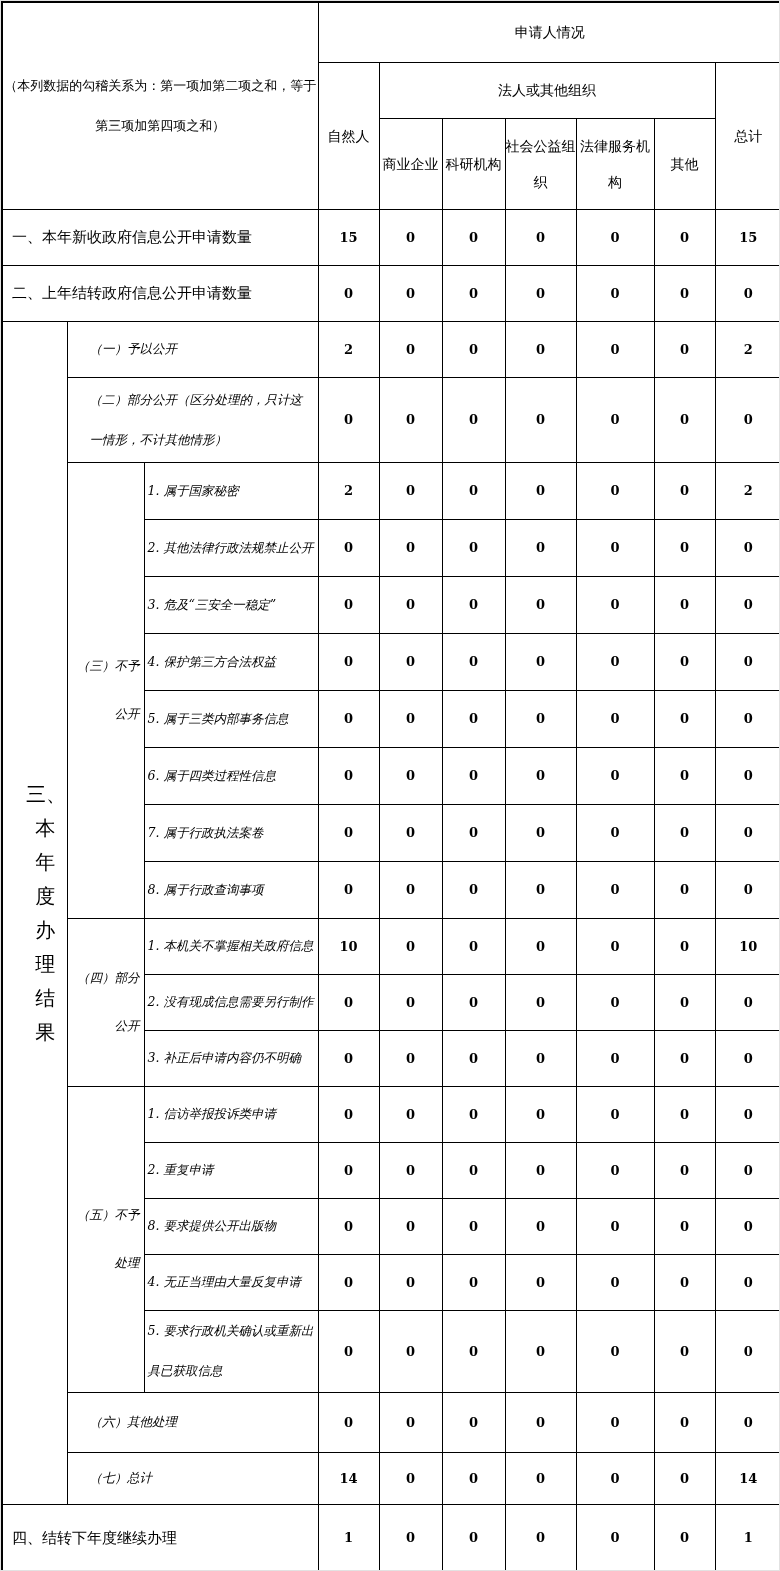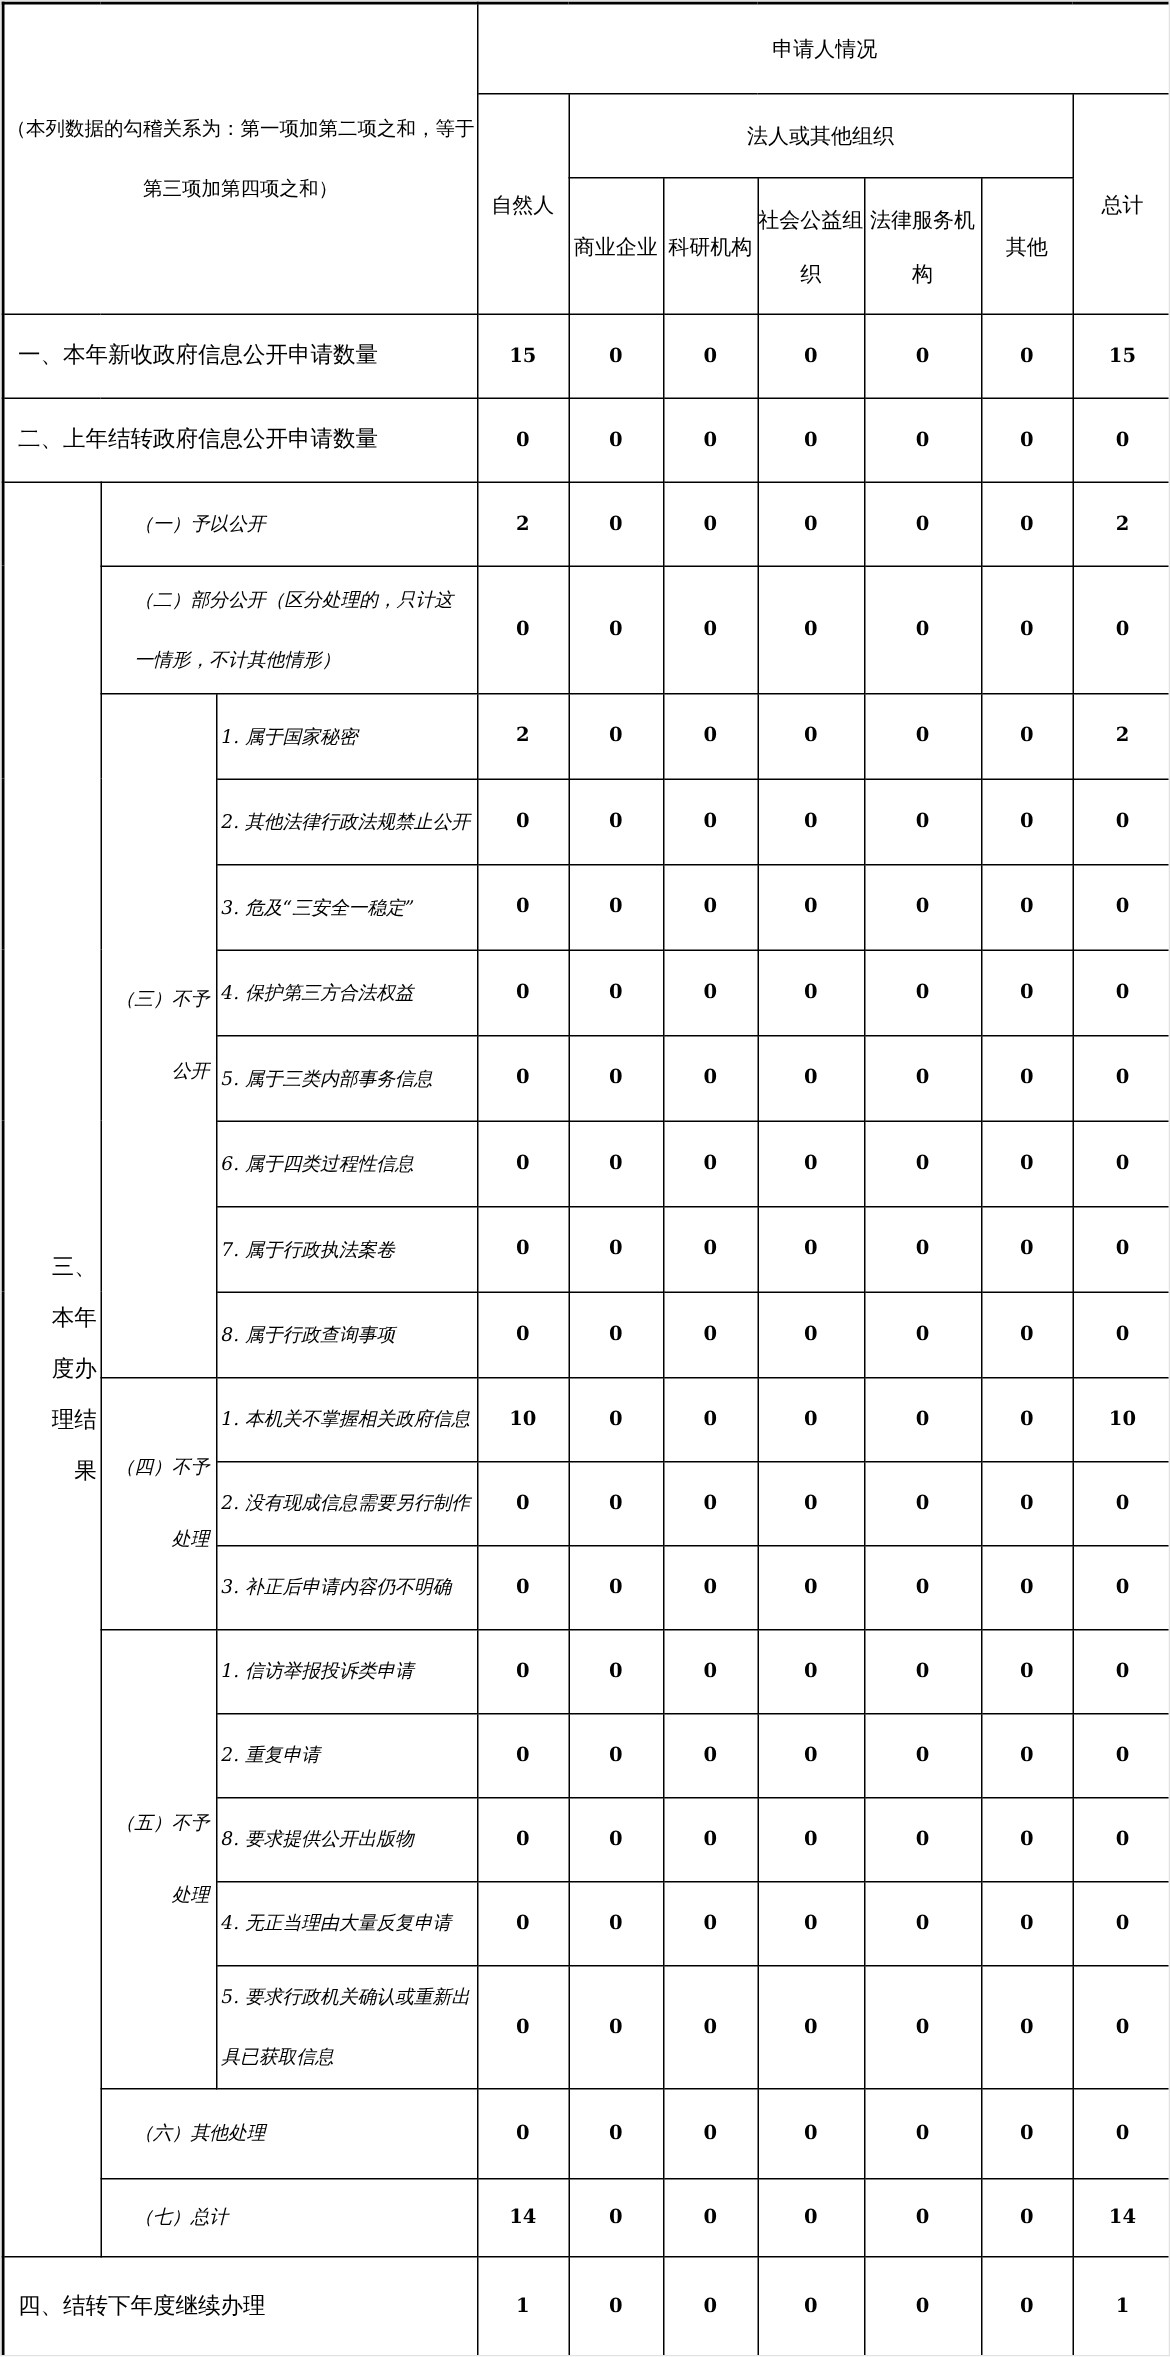--- a/index.html
+++ b/index.html
@@ -15,21 +15,21 @@
   td{
     border:1px solid #000;vertical-align:middle;padding:0;
     overflow:hidden;color:#000;background:#fff;
   }
   
   .hdr{text-align:center;font-size:14px;line-height:36px;}
   .corner{text-align:center;font-size:13px;line-height:40px;margin-top:12px;}
   
   .top-label{text-align:left;font-size:15px;padding-left:9px;line-height:22px;}
   
-  .section-label{text-align:right;font-size:15px;line-height:34px;padding-left:23px;padding-right:2px;word-break:break-all;}
+  .section-label{text-align:center;font-size:20px;line-height:34px;padding-left:23px;padding-right:2px;word-break:break-all;}
   
   .kai{font-family:"DejaVu Serif",serif;font-style:italic;font-size:12.5px;}
   .sub-label{text-align:left;padding-left:22px;padding-right:4px;line-height:40px;word-break:break-all;}
   .group-label{text-align:right;padding-left:4px;padding-right:4px;line-height:48px;word-break:break-all;}
   .item-label{text-align:left;padding-left:3px;padding-right:4px;line-height:40px;word-break:break-all;}
   
   .num{font-family:"DejaVu Serif",serif;font-weight:bold;font-size:13px;text-align:center;}
 </style>
 </head>
 <body>
@@ -184,21 +184,21 @@
           <td class="kai item-label">8. 属于行政查询事项</td>
           <td class="num">0</td>
           <td class="num">0</td>
           <td class="num">0</td>
           <td class="num">0</td>
           <td class="num">0</td>
           <td class="num">0</td>
           <td class="num">0</td>
         </tr>
         <tr style="height: 56px;">
-          <td class="kai group-label" rowspan="3">（四）不予处理</td>
+          <td class="kai group-label" rowspan="3">（四）部分公开</td>
           <td class="kai item-label">1. 本机关不掌握相关政府信息</td>
           <td class="num">10</td>
           <td class="num">0</td>
           <td class="num">0</td>
           <td class="num">0</td>
           <td class="num">0</td>
           <td class="num">0</td>
           <td class="num">10</td>
         </tr>
         <tr style="height: 56px;">

